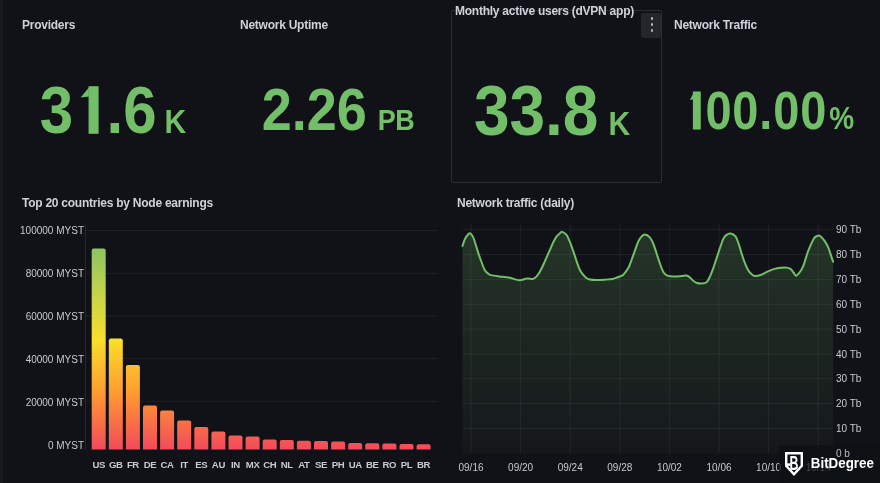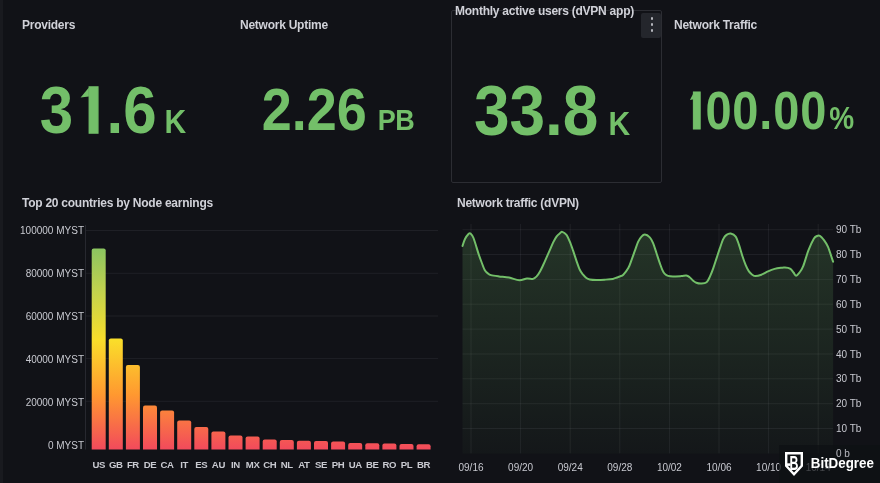--- a/index.html
+++ b/index.html
@@ -34,21 +34,21 @@
 <div class="stat" style="left:451px;width:210px;transform:translate(-4px,0.5px) scaleY(1.10)">
     <span class="num" style="font-size:64px">33.8</span>
     <span class="suf" style="font-size:30px;margin-left:10px">K</span>
   </div>
 <div class="stat" style="left:669px;width:210px;transform:translate(-2px,0.5px) scaleY(1.14)">
     <span class="num" style="font-size:47px"><span style="margin-left:0.4px;margin-right:2px;-webkit-text-stroke:1px #73BF69">I</span><span style="letter-spacing:0.82px">00.00</span></span>
     <span class="suf" style="font-size:28px;margin-left:2px">%</span>
   </div>
 
 <div class="title" style="left:22px;top:196px">Top 20 countries by Node earnings</div>
-<div class="title" style="left:457px;top:196px">Network traffic (dVPN)</div>
+<div class="title" style="left:457px;top:196px">Network traffic (daily)</div>
 <svg width="880" height="483" viewBox="0 0 880 483" style="position:absolute;left:0;top:0">
 <defs>
 <linearGradient id="bargrad" x1="0" y1="230" x2="0" y2="450" gradientUnits="userSpaceOnUse">
   <stop offset="0" stop-color="#73BF69"></stop>
   <stop offset="0.28" stop-color="#C3D24D"></stop>
   <stop offset="0.5" stop-color="#FADE2A"></stop>
   <stop offset="0.75" stop-color="#FF9830"></stop>
   <stop offset="1" stop-color="#F2495C"></stop>
 </linearGradient>
 <linearGradient id="areagrad" x1="0" y1="230" x2="0" y2="453" gradientUnits="userSpaceOnUse">

